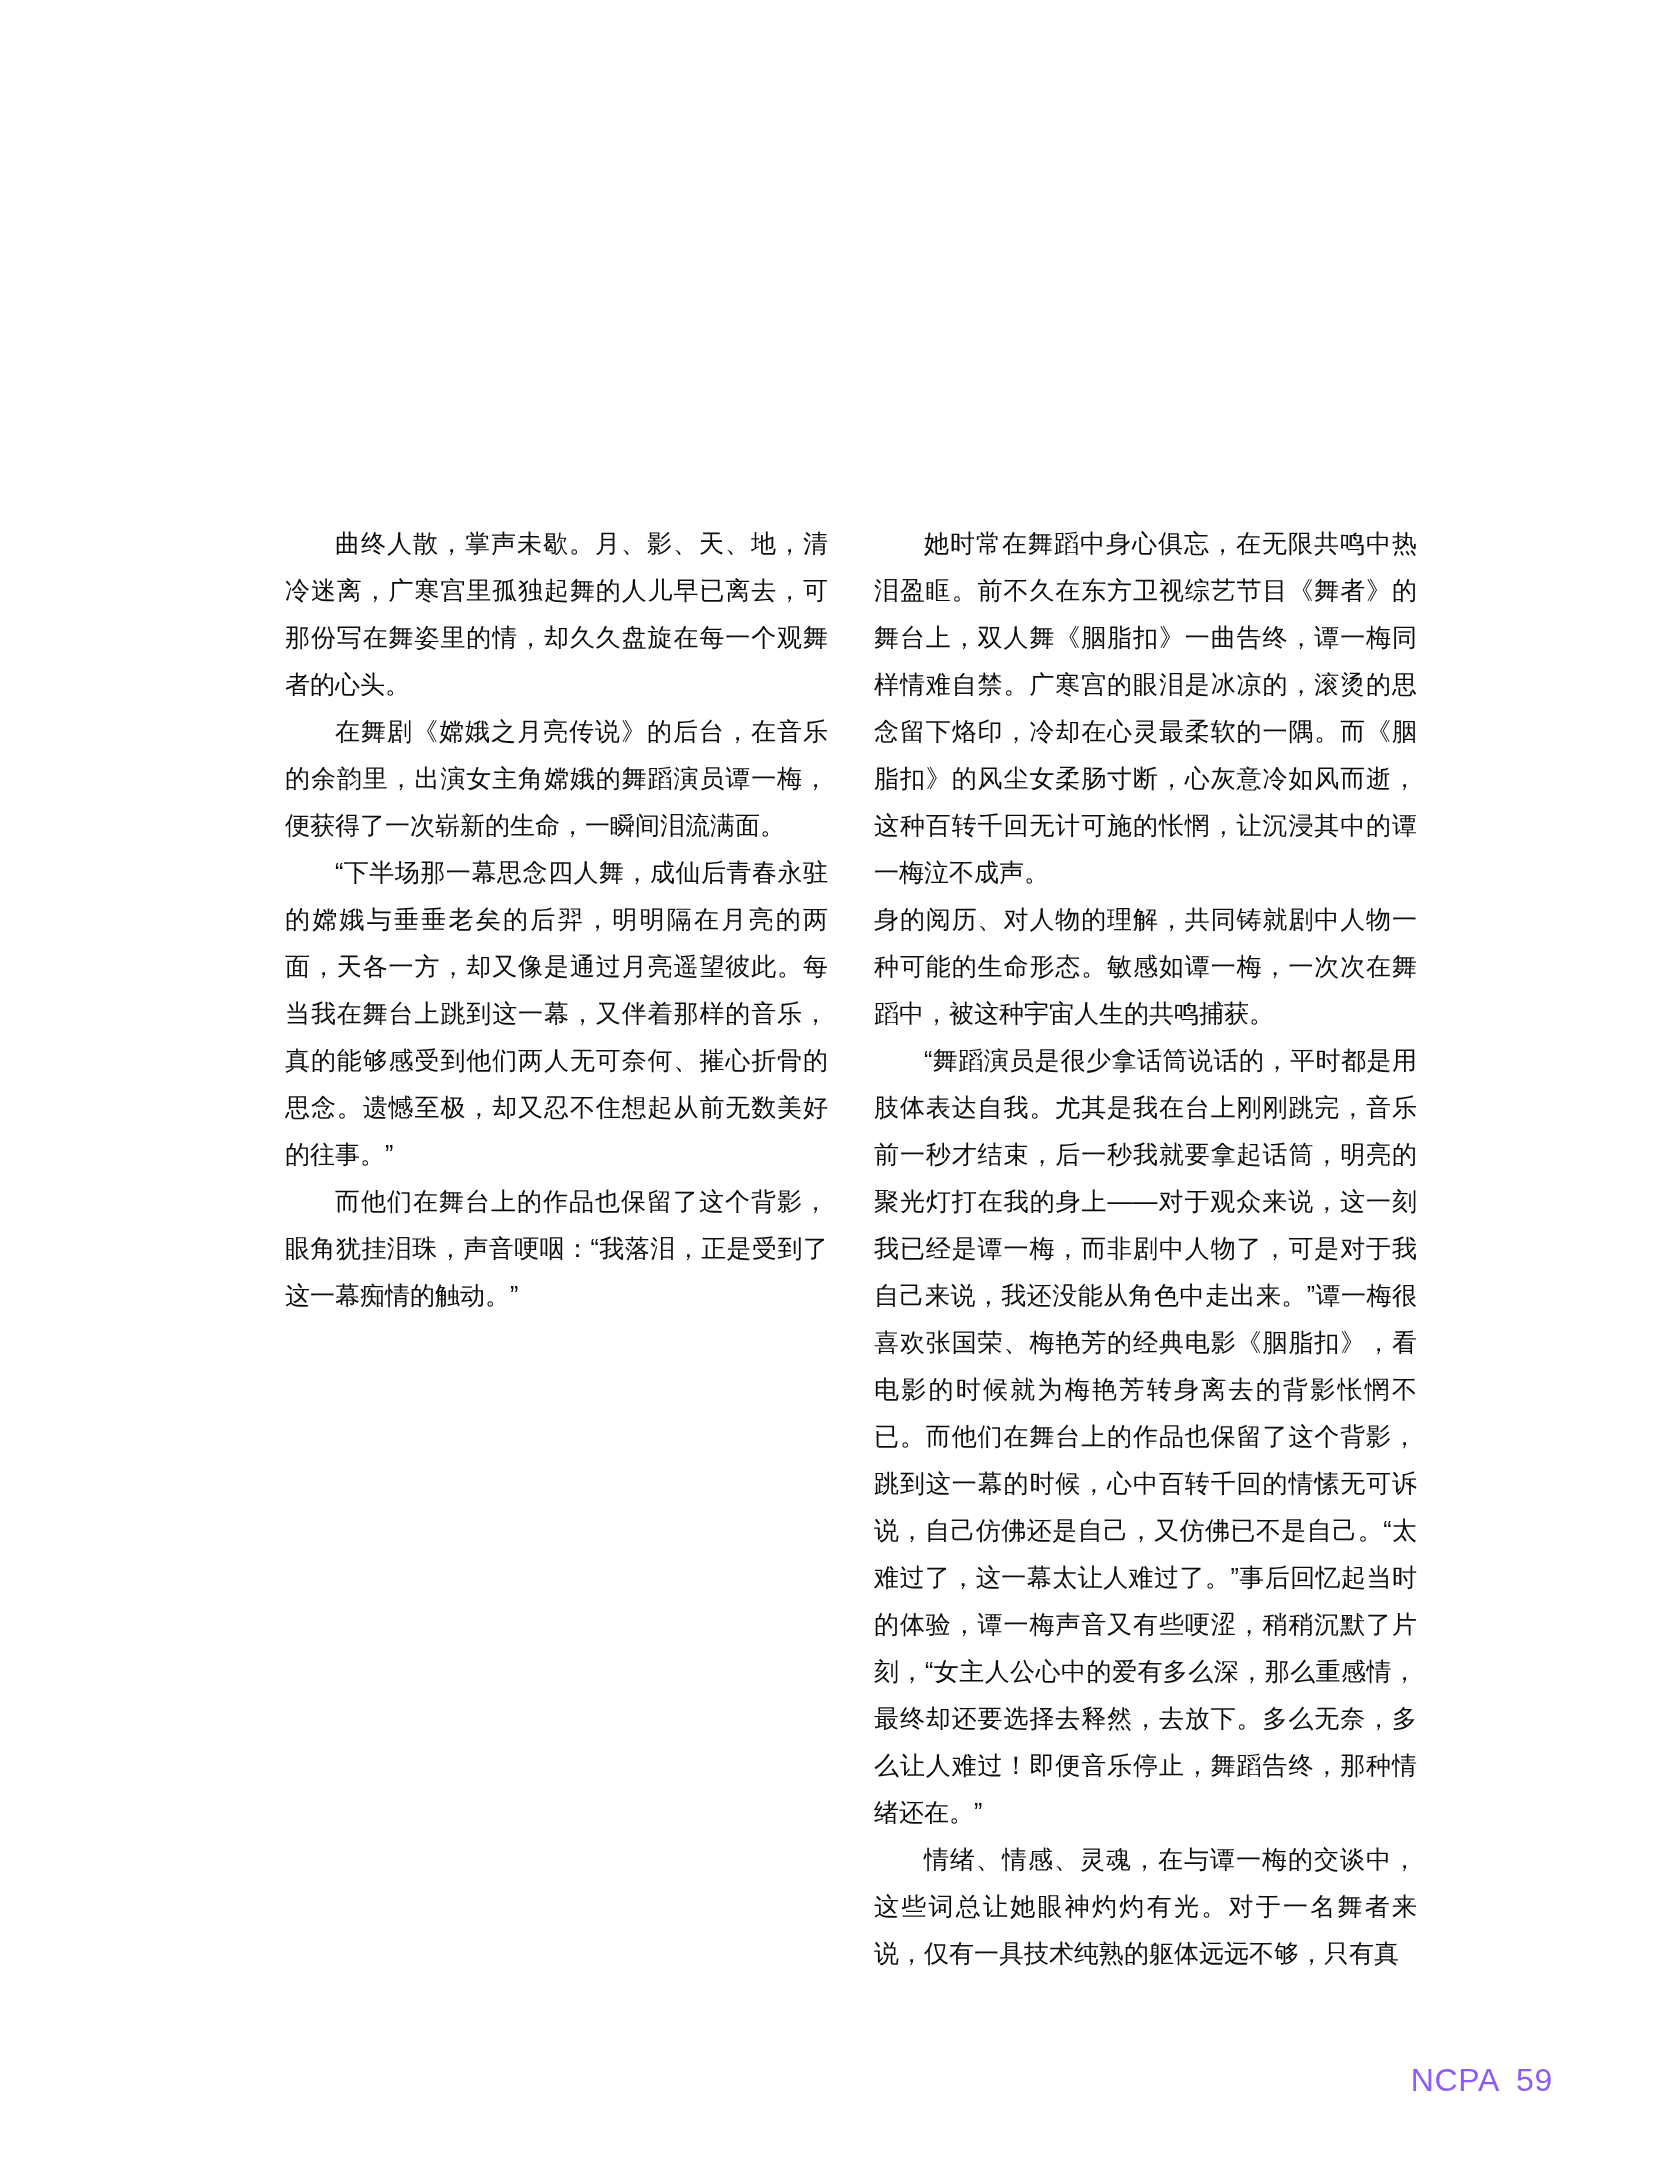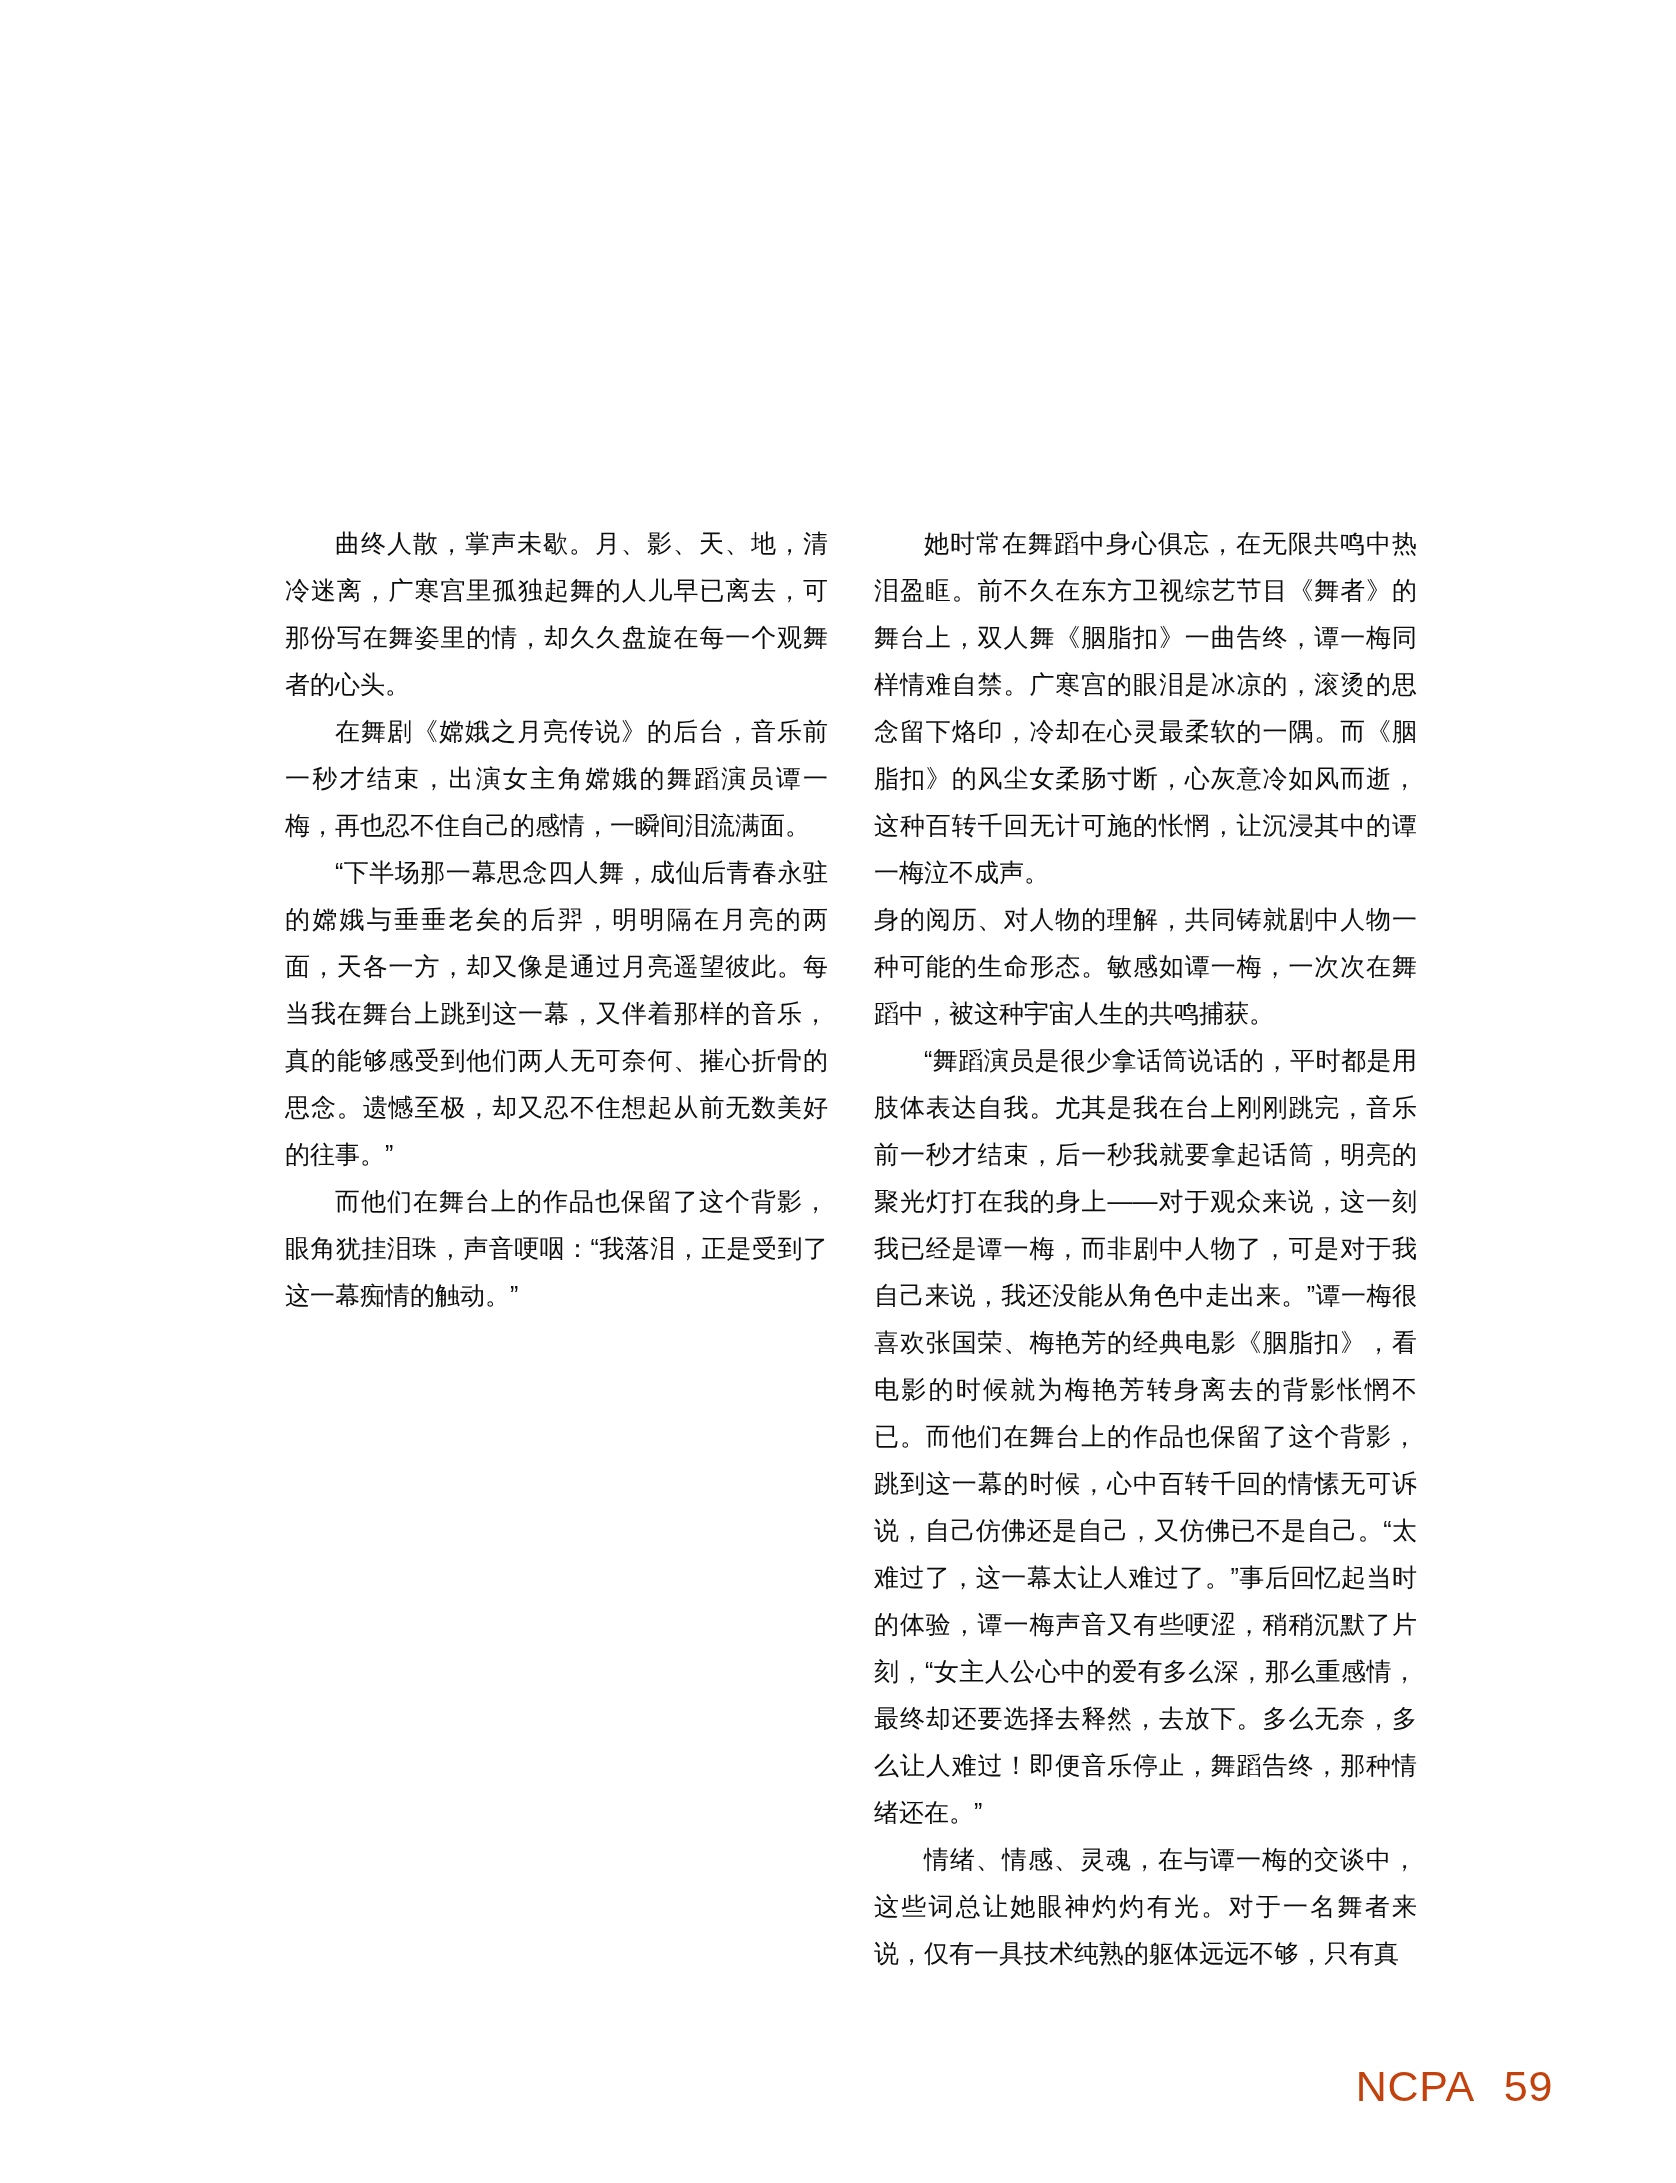--- a/index.html
+++ b/index.html
@@ -39,35 +39,35 @@
   }
   .para.no-indent {
     text-indent: 0;
   }
   .footer {
     position: absolute;
     top: 2062px;
     right: 123px;
     display: flex;
     align-items: baseline;
-    gap: 29px;
-    font-size: 43px;
+    gap: 16px;
+    font-size: 32px;
     letter-spacing: 0.7px;
-    color: #c2410c;
+    color: #8b5cf6;
     font-family: "Liberation Sans", sans-serif;
   }
 </style>
 </head>
 <body>
 
 <div class="page" style="background: rgb(255, 255, 255);">
 
   <div class="column column-left" style="color: rgb(13, 13, 13);">
       <p class="para">曲终人散，掌声未歇。月、影、天、地，清冷迷离，广寒宫里孤独起舞的人儿早已离去，可那份写在舞姿里的情，却久久盘旋在每一个观舞者的心头。</p>
-      <p class="para">在舞剧《嫦娥之月亮传说》的后台，音乐前一秒才结束，出演女主角嫦娥的舞蹈演员谭一梅，再也忍不住自己的感情，一瞬间泪流满面。</p>
+      <p class="para">在舞剧《嫦娥之月亮传说》的后台，在音乐的余韵里，出演女主角嫦娥的舞蹈演员谭一梅，便获得了一次崭新的生命，一瞬间泪流满面。</p>
       <p class="para">“下半场那一幕思念四人舞，成仙后青春永驻的嫦娥与垂垂老矣的后羿，明明隔在月亮的两面，天各一方，却又像是通过月亮遥望彼此。每当我在舞台上跳到这一幕，又伴着那样的音乐，真的能够感受到他们两人无可奈何、摧心折骨的思念。遗憾至极，却又忍不住想起从前无数美好的往事。”</p>
       <p class="para">而他们在舞台上的作品也保留了这个背影，眼角犹挂泪珠，声音哽咽：“我落泪，正是受到了这一幕痴情的触动。”</p>
     </div>
 
   <div class="column column-right" style="color: rgb(13, 13, 13);">
       <p class="para">她时常在舞蹈中身心俱忘，在无限共鸣中热泪盈眶。前不久在东方卫视综艺节目《舞者》的舞台上，双人舞《胭脂扣》一曲告终，谭一梅同样情难自禁。广寒宫的眼泪是冰凉的，滚烫的思念留下烙印，冷却在心灵最柔软的一隅。而《胭脂扣》的风尘女柔肠寸断，心灰意冷如风而逝，这种百转千回无计可施的怅惘，让沉浸其中的谭一梅泣不成声。</p>
       <p class="para no-indent">身的阅历、对人物的理解，共同铸就剧中人物一种可能的生命形态。敏感如谭一梅，一次次在舞蹈中，被这种宇宙人生的共鸣捕获。</p>
       <p class="para">“舞蹈演员是很少拿话筒说话的，平时都是用肢体表达自我。尤其是我在台上刚刚跳完，音乐前一秒才结束，后一秒我就要拿起话筒，明亮的聚光灯打在我的身上——对于观众来说，这一刻我已经是谭一梅，而非剧中人物了，可是对于我自己来说，我还没能从角色中走出来。”谭一梅很喜欢张国荣、梅艳芳的经典电影《胭脂扣》，看电影的时候就为梅艳芳转身离去的背影怅惘不已。而他们在舞台上的作品也保留了这个背影，跳到这一幕的时候，心中百转千回的情愫无可诉说，自己仿佛还是自己，又仿佛已不是自己。“太难过了，这一幕太让人难过了。”事后回忆起当时的体验，谭一梅声音又有些哽涩，稍稍沉默了片刻，“女主人公心中的爱有多么深，那么重感情，最终却还要选择去释然，去放下。多么无奈，多么让人难过！即便音乐停止，舞蹈告终，那种情绪还在。”</p>
       <p class="para">情绪、情感、灵魂，在与谭一梅的交谈中，这些词总让她眼神灼灼有光。对于一名舞者来说，仅有一具技术纯熟的躯体远远不够，只有真</p>
     </div>

